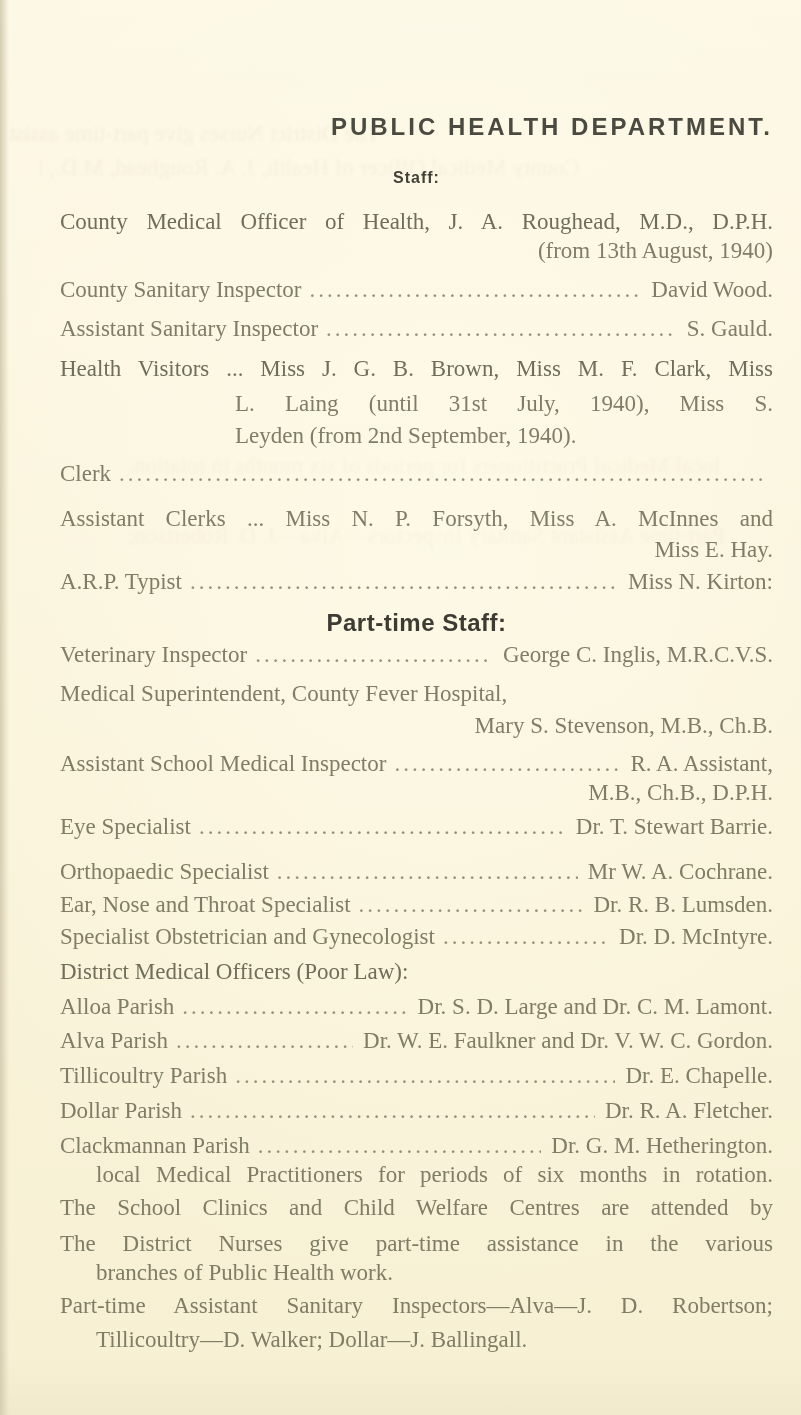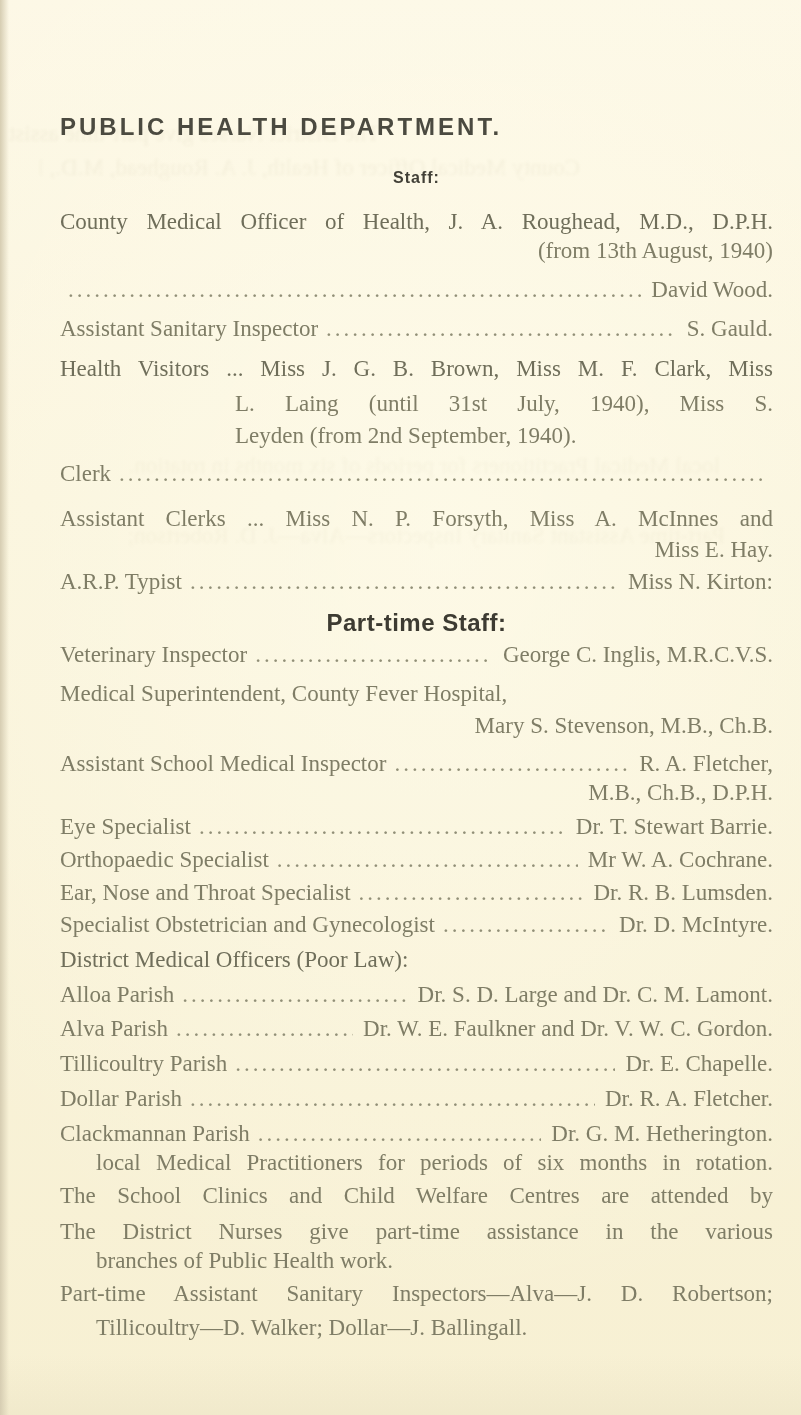--- a/index.html
+++ b/index.html
@@ -26,21 +26,21 @@
   }
   .page {
     position: relative;
     padding: 0 28px 0 60px;
     color: #7f7d66;
     font-size: 23px;
     line-height: 28px;
     z-index: 2;
   }
   .doc-title {
-    margin: 112px 0 0; text-align: left;
+    margin: 112px 0 0; text-align: right;
     font-family: "Liberation Sans", sans-serif;
     font-weight: 700; font-size: 24px; line-height: 30px;
     letter-spacing: 3px; color: #4b4a40;
   }
   .staff-heading {
     margin: 22px 0 0; text-align: center;
     font-family: "Liberation Sans", sans-serif;
     font-weight: 700; font-size: 16px; line-height: 28px;
     letter-spacing: 1px; color: #424037;
   }
@@ -92,20 +92,21 @@
 <div class="page">
 
   <h1 class="doc-title">PUBLIC HEALTH DEPARTMENT.</h1>
 
   <h2 class="staff-heading">Staff:</h2>
 
   <div class="line just darker" style="margin-top:16px">County Medical Officer of Health, J. A. Roughead, M.D., D.P.H.</div>
   <div class="line right" style="margin-top:1px">(from 13th August, 1940)</div>
 
   <div class="line leader" style="margin-top:11px">
+    <span class="lbl">County Sanitary Inspector</span>
     <span class="dots"></span>
     <span class="val">David Wood.</span>
   </div>
 
   <div class="line leader" style="margin-top:11px">
     <span class="lbl">Assistant Sanitary Inspector</span>
     <span class="dots"></span>
     <span class="val">S. Gauld.</span>
   </div>
 
@@ -134,31 +135,31 @@
     <span class="dots"></span>
     <span class="val">George C. Inglis, M.R.C.V.S.</span>
   </div>
 
   <div class="line" style="margin-top:11px">Medical Superintendent, County Fever Hospital,</div>
   <div class="line right" style="margin-top:4px">Mary S. Stevenson, M.B., Ch.B.</div>
 
   <div class="line leader" style="margin-top:10px">
     <span class="lbl">Assistant School Medical Inspector</span>
     <span class="dots"></span>
-    <span class="val">R. A. Fletcher,</span>
+    <span class="val">R. A. Assistant,</span>
   </div>
   <div class="line right" style="margin-top:1px">M.B., Ch.B., D.P.H.</div>
 
   <div class="line leader" style="margin-top:6px">
     <span class="lbl">Eye Specialist</span>
     <span class="dots"></span>
     <span class="val">Dr. T. Stewart Barrie.</span>
   </div>
 
-  <div class="line leader" style="margin-top:5px">
+  <div class="line leader" style="margin-top:17px">
     <span class="lbl">Orthopaedic Specialist</span>
     <span class="dots"></span>
     <span class="val">Mr W. A. Cochrane.</span>
   </div>
 
   <div class="line leader" style="margin-top:5px">
     <span class="lbl">Ear, Nose and Throat Specialist</span>
     <span class="dots"></span>
     <span class="val">Dr. R. B. Lumsden.</span>
   </div>

